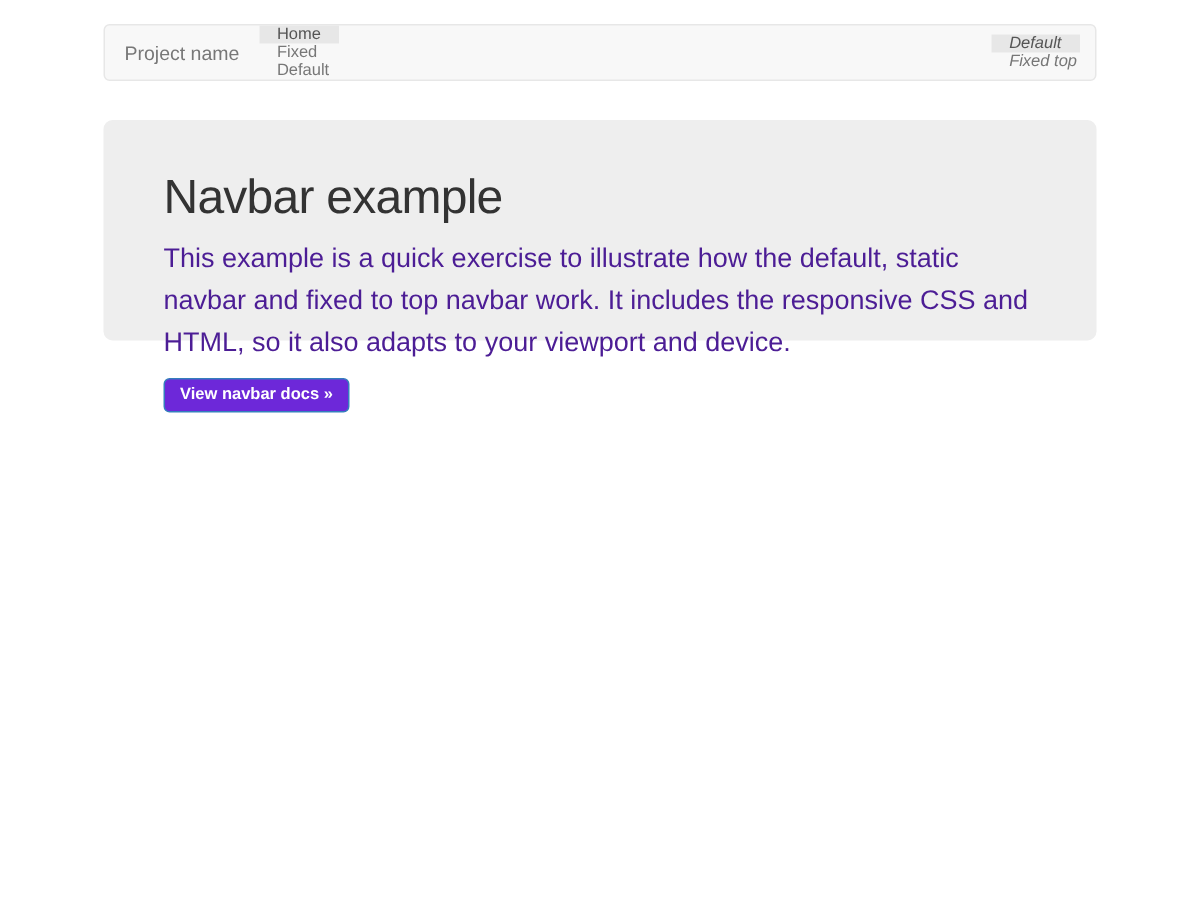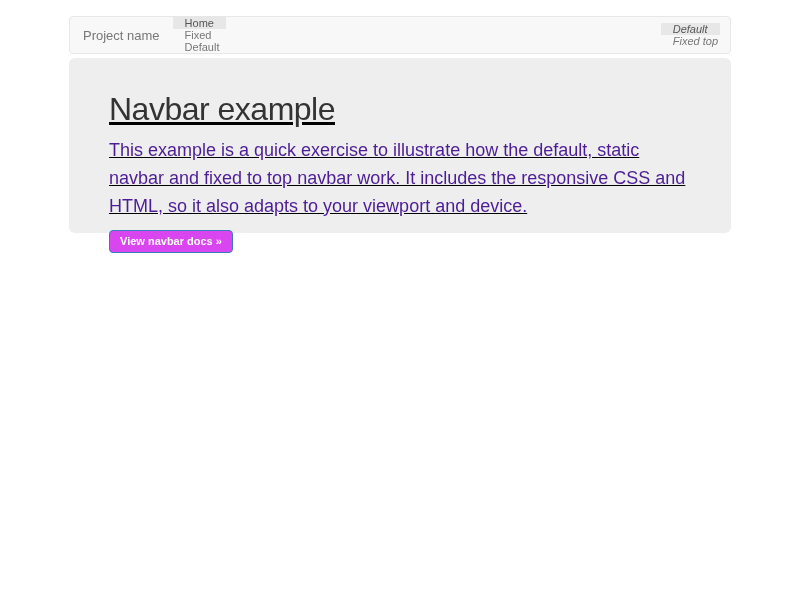--- a/index.html
+++ b/index.html
@@ -68,45 +68,44 @@
     height: 0;
     margin-left: 4px;
     border-top: 4px solid #777777;
     border-left: 4px solid transparent;
     border-right: 4px solid transparent;
     vertical-align: middle;
   }
 
   
   .jumbotron {
-    margin-top: 4px;
+    margin-top: 26px;
     background: #eeeeee;
     border-radius: 6px;
     padding: 34px 40px 32px 40px;
-    height: 175px;
-    text-decoration: underline;
+    height: 147px;
   }
   .jumbotron h1 {
     font-size: 32px;
     font-weight: normal;
     color: #333333;
     letter-spacing: -0.5px;
     margin-bottom: 10px;
     line-height: 1.1;
   }
   .jumbotron p {
     font-size: 18px;
     line-height: 1.55;
     color: #4c1d95;
     max-width: 578px;
     margin-bottom: 9px;
   }
   .btn-primary {
     display: inline-block;
-    background: #d946ef;
+    background: #6d28d9;
     border: 1px solid #357ebd;
     border-radius: 4px;
     color: #ffffff;
     font-size: 11px;
     font-weight: bold;
     padding: 4px 10px 5px 10px;
     text-decoration: none;
     cursor: pointer;
     font-family: "Liberation Sans", "DejaVu Sans", sans-serif;
   }

